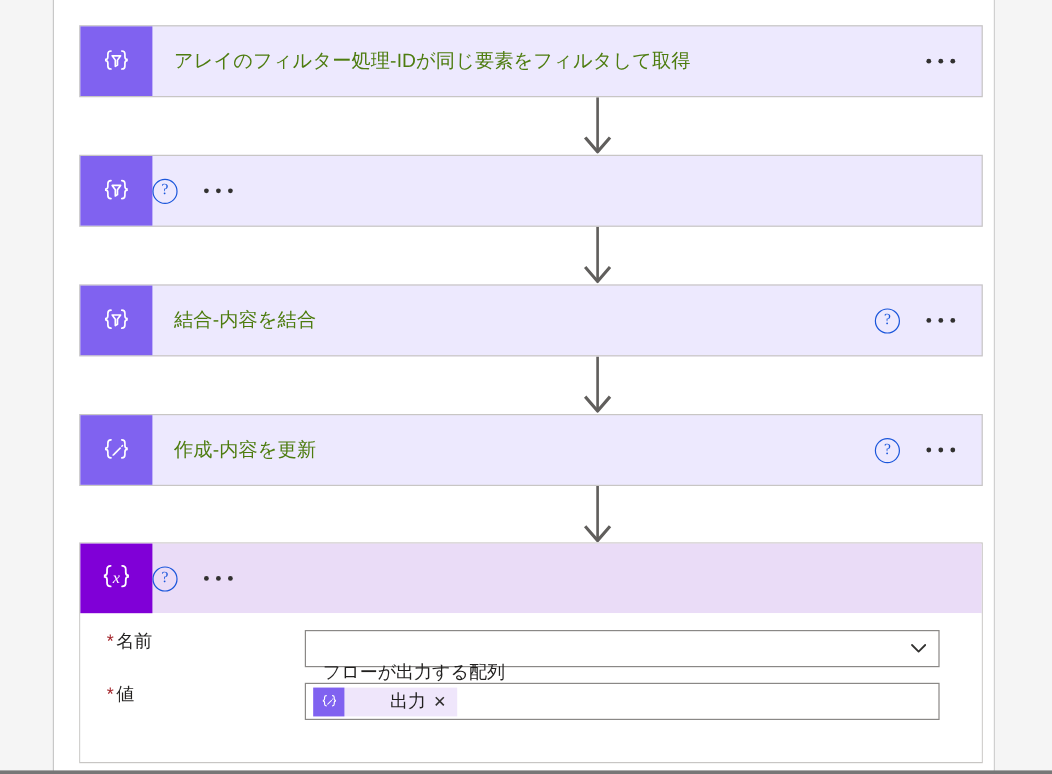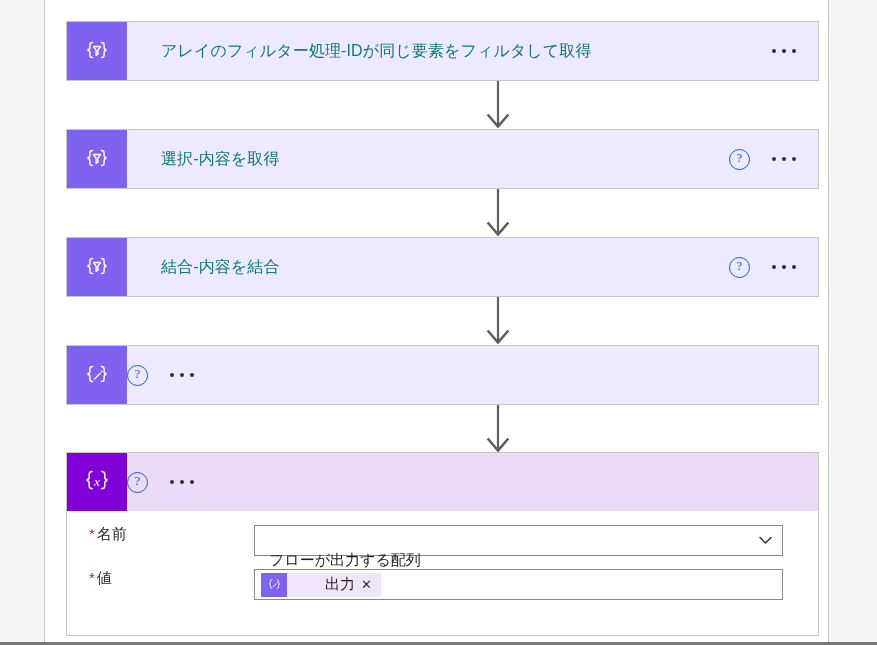--- a/index.html
+++ b/index.html
@@ -77,24 +77,23 @@
   }
   .card-icon.variable-icon-bg {
     background: #8000D7;
   }
   .card-title {
     flex: 1;
     display: flex;
     align-items: center;
     padding-left: 18px;
     font-size: 16px;
-    color: #0f766e;
+    color: #4d7c0f;
     letter-spacing: 0.1px;
     white-space: nowrap;
-    margin-left: 16px;
   }
   .card-actions {
     display: flex;
     align-items: center;
     gap: 22px;
     padding-right: 22px;
   }
   .help-icon {
     width: 19px;
     height: 19px;
@@ -253,21 +252,20 @@
     </div>
 
     <div class="flow-card" style="top:129px">
       <div class="card-icon">
         <svg width="30" height="30" viewBox="0 0 30 30" aria-hidden="true">
           <path d="M10.5 6.5c-2 0-2.6 1.1-2.6 2.6v2.1c0 1.3-.5 2.2-1.7 2.3v1c1.2.1 1.7 1 1.7 2.3v2.1c0 1.5.6 2.6 2.6 2.6" fill="none" stroke="#ffffff" stroke-width="1.4" stroke-linecap="round"></path>
           <path d="M19.5 6.5c2 0 2.6 1.1 2.6 2.6v2.1c0 1.3.5 2.2 1.7 2.3v1c-1.2.1-1.7 1-1.7 2.3v2.1c0 1.5-.6 2.6-2.6 2.6" fill="none" stroke="#ffffff" stroke-width="1.4" stroke-linecap="round"></path>
           <path d="M11.5 10.5h7l-2.6 3.6v4.1l-1.8 1.1v-5.2z" fill="none" stroke="#ffffff" stroke-width="1.4" stroke-linejoin="round"></path>
         </svg>
       </div>
-      <div class="card-title">選択-内容を取得</div>
       <div class="card-actions">
         <div class="help-icon">?</div>
         <div class="ellipsis-icon">
             <i></i>
             <i></i>
             <i></i>
           </div>
       </div>
     </div>
 
@@ -306,20 +304,21 @@
 
     <div class="flow-card" style="top:345px">
       <div class="card-icon">
         <svg width="30" height="30" viewBox="0 0 30 30" aria-hidden="true">
           <path d="M10.5 6.5c-2 0-2.6 1.1-2.6 2.6v2.1c0 1.3-.5 2.2-1.7 2.3v1c1.2.1 1.7 1 1.7 2.3v2.1c0 1.5.6 2.6 2.6 2.6" fill="none" stroke="#ffffff" stroke-width="1.4" stroke-linecap="round"></path>
           <path d="M19.5 6.5c2 0 2.6 1.1 2.6 2.6v2.1c0 1.3.5 2.2 1.7 2.3v1c-1.2.1-1.7 1-1.7 2.3v2.1c0 1.5-.6 2.6-2.6 2.6" fill="none" stroke="#ffffff" stroke-width="1.4" stroke-linecap="round"></path>
           <path d="M12.1 18.6 11.6 20l1.4-.5 6-6-.9-.9z" fill="#ffffff"></path>
           <path d="M18.7 11.8l.9.9 1-1c.2-.2.2-.5 0-.7l-.2-.2c-.2-.2-.5-.2-.7 0z" fill="#ffffff"></path>
         </svg>
       </div>
+      <div class="card-title">作成-内容を更新</div>
       <div class="card-actions">
         <div class="help-icon">?</div>
         <div class="ellipsis-icon">
             <i></i>
             <i></i>
             <i></i>
           </div>
       </div>
     </div>
 

